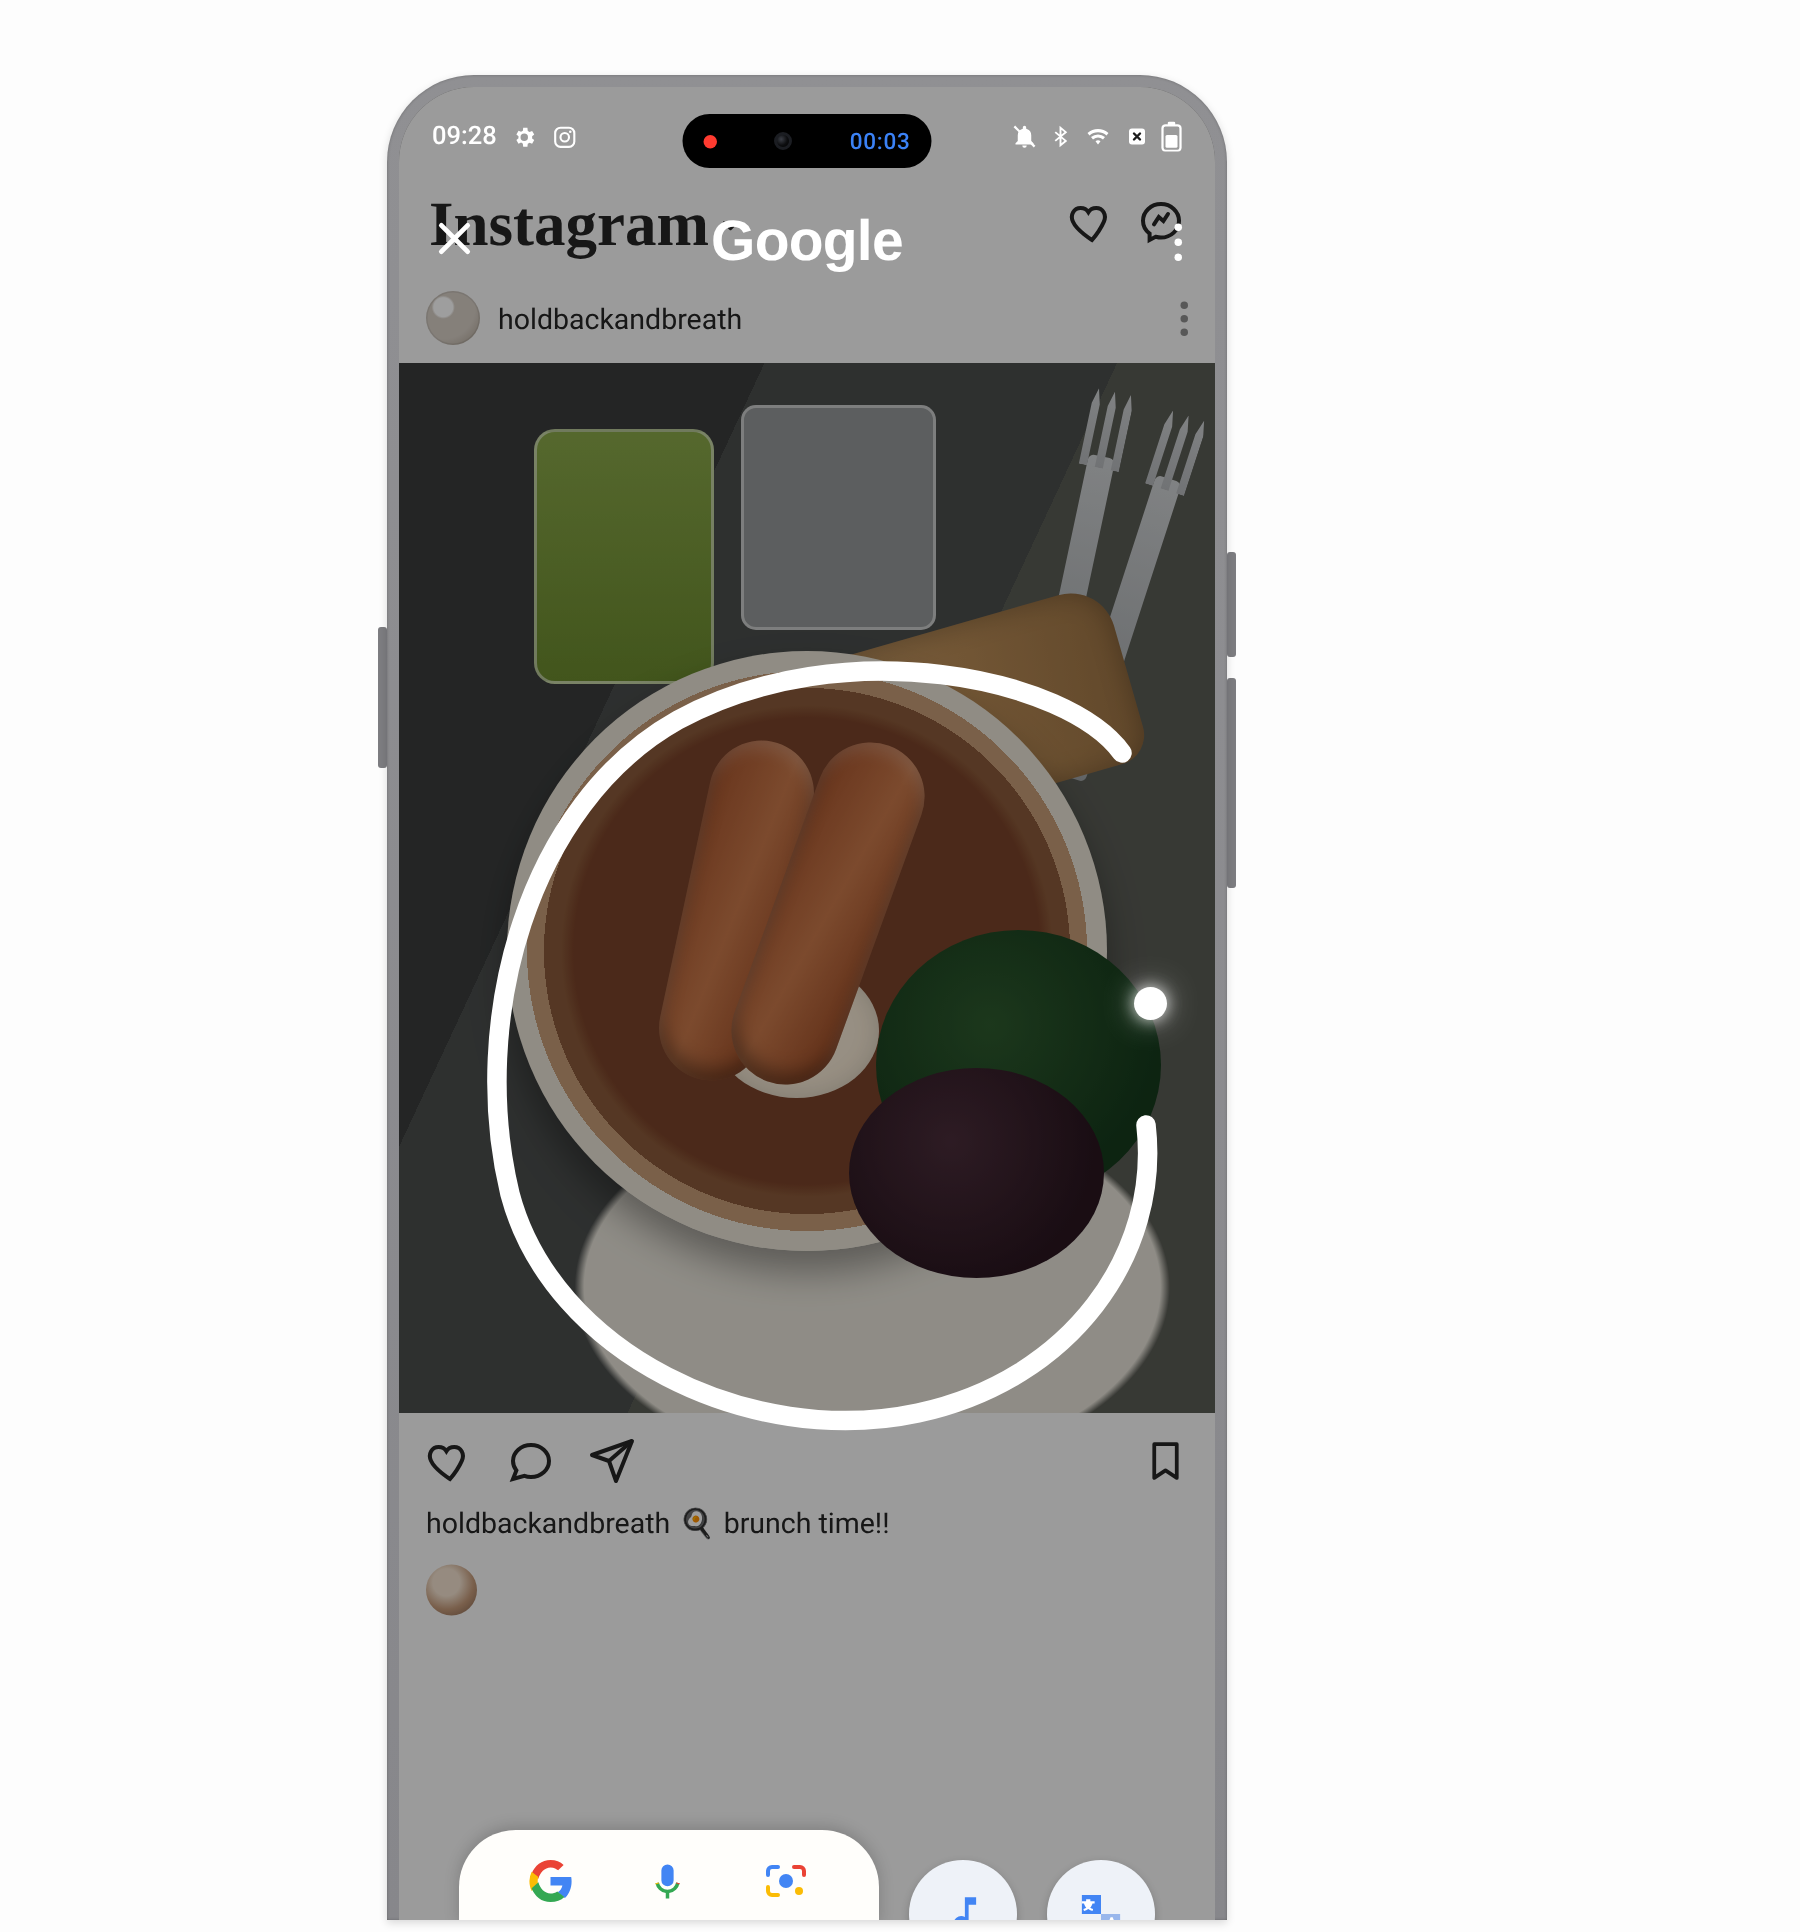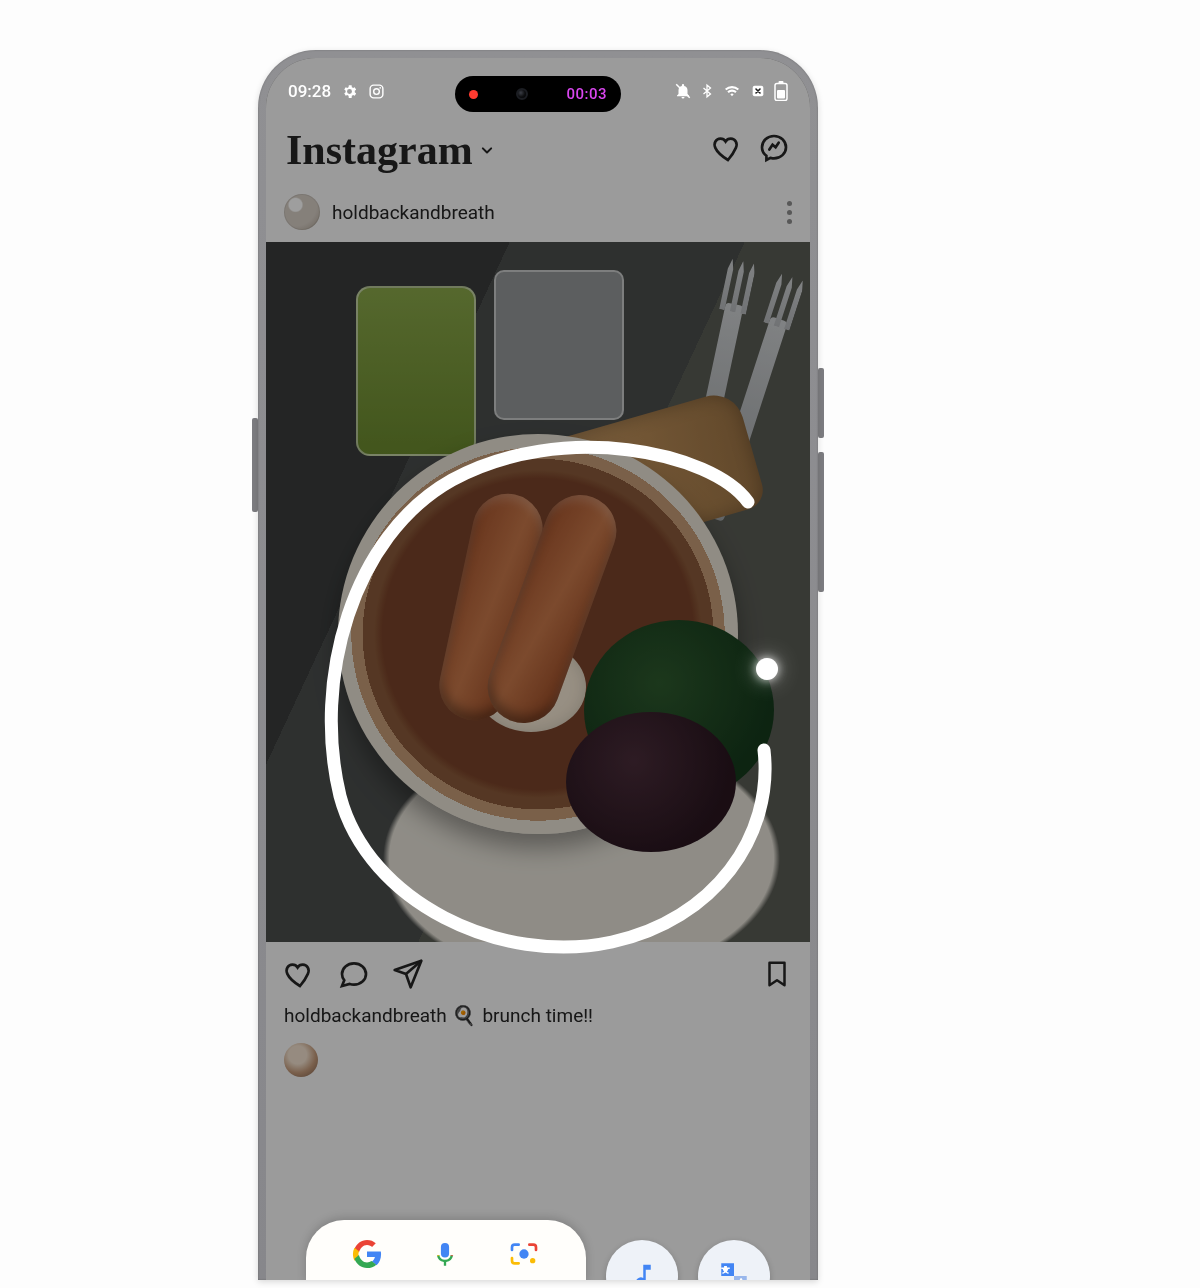--- a/index.html
+++ b/index.html
@@ -41,21 +41,21 @@
     pointer-events: none;
   }
   
   .island {
     position: absolute;
     top: 18px; left: 50%; transform: translateX(-50%);
     width: 166px; height: 36px;
     background: #000; border-radius: 20px;
     display: flex; align-items: center;
     padding: 0 14px;
-    color: #d946ef; font-size: 15px; font-weight: 500;
+    color: #3b82f6; font-size: 15px; font-weight: 500;
     gap: 10px;
     z-index: 30;
   }
   .rec-dot { width: 9px; height: 9px; border-radius: 50%; background: #ff3b30; }
   .cam-dot {
     width: 12px; height: 12px; border-radius: 50%;
     background: radial-gradient(circle at 35% 35%, #3a3d45 0%, #0d0e10 55%, #000 100%);
     border: 2px solid #1b1d22;
     margin-left: auto;
   }
@@ -395,20 +395,33 @@
         </span>
       </div>
     </div>
 
     <div class="island">
       <span class="rec-dot"></span>
       <span class="cam-dot"></span>
       <span class="island-time">00:03</span>
     </div>
 
+    <div class="lens-topbar">
+      <span class="close-x">
+        <svg width="30" height="30" viewBox="0 0 24 24">
+            <path d="M5 5l14 14M19 5L5 19" stroke="#fff" stroke-width="2.6" stroke-linecap="round"></path>
+          </svg>
+      </span>
+      <span class="google-logo">Google</span>
+      <div class="lens-menu">
+          <span></span>
+          <span></span>
+          <span></span>
+        </div>
+    </div>
 
     <div class="lens-bottom">
       <div class="lens-pill">
         <span>
           <svg width="30" height="30" viewBox="0 0 48 48">
             <path fill="#EA4335" d="M24 9.5c3.9 0 6.6 1.7 8.1 3.1l5.9-5.8C34.4 3.4 29.7 1.5 24 1.5 14.8 1.5 7 7.6 3.9 16l7.2 5.6C12.7 15 17.9 9.5 24 9.5z"></path>
             <path fill="#4285F4" d="M46.5 24.5c0-1.6-.1-3.2-.4-4.7H24v9h12.7c-.6 3-2.4 5.6-5 7.3l7.7 6C43.9 37.8 46.5 31.7 46.5 24.5z"></path>
             <path fill="#FBBC05" d="M11.1 28.4A14.6 14.6 0 0110.3 24c0-1.5.3-3 .8-4.4L3.9 14A23.9 23.9 0 001.5 24c0 3.9.9 7.5 2.4 10.7l7.2-6.3z"></path>
             <path fill="#34A853" d="M24 46.5c6.1 0 11.2-2 14.9-5.4l-7.7-6c-2 1.4-4.7 2.3-7.2 2.3-6.1 0-11.3-5.4-12.9-12l-7.2 6.3C7 40.4 14.8 46.5 24 46.5z"></path>
           </svg>

